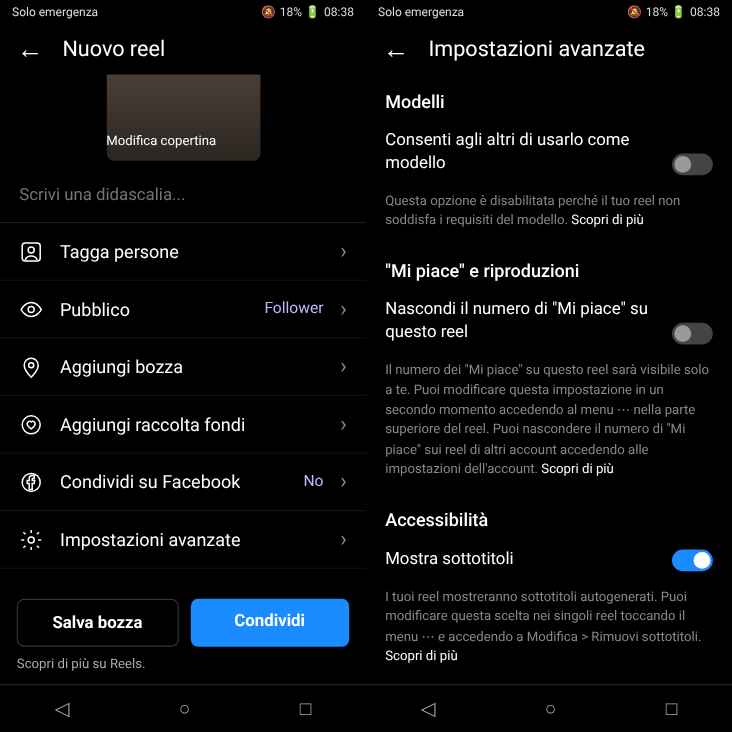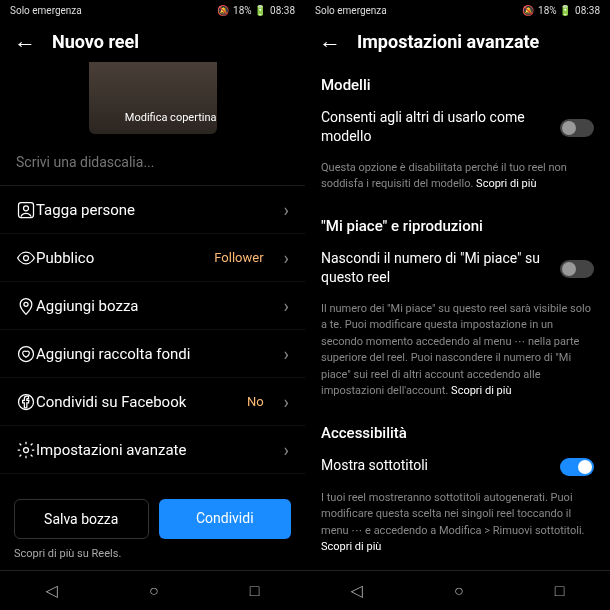--- a/index.html
+++ b/index.html
@@ -2,42 +2,42 @@
 <html><head>
 <meta charset="utf-8">
 <style>
 *{margin:0;padding:0;box-sizing:border-box;font-family:-apple-system,BlinkMacSystemFont,"Segoe UI",Roboto,sans-serif}
 body{background:#fff;display:flex;width:610px;height:610px;overflow:hidden}
 .phone{width:305px;height:610px;background:#000;color:#fff;display:flex;flex-direction:column;position:relative}
 .status{height:20px;display:flex;justify-content:space-between;align-items:center;padding:0 10px;font-size:10px;color:#ddd}
 .status .right{display:flex;align-items:center;gap:3px}
 .header{display:flex;align-items:center;padding:8px 14px;gap:16px}
 .back{font-size:22px;cursor:pointer}
-.title{font-size:18px;font-weight:700}
+.title{font-size:18px;font-weight:400}
 .cover-wrap{display:flex;justify-content:center;padding:0 0 8px}
-.cover{width:128px;height:72px;background:linear-gradient(180deg,#4a3f38 0%,#2b2520 100%);border-radius:0 0 6px 6px;display:flex;align-items:flex-end;justify-content:flex-end;padding-bottom:10px}
+.cover{width:128px;height:72px;background:linear-gradient(180deg,#4a3f38 0%,#2b2520 100%);border-radius:0 0 6px 6px;display:flex;align-items:flex-end;justify-content:flex-start;padding-bottom:10px}
 .cover-btn{font-size:11px;color:#fff}
 .caption{padding:10px 16px 14px;border-bottom:1px solid #1a1a1a}
 .caption-in{background:transparent;border:none;color:#888;font-size:14px;width:100%;outline:none}
-.row{display:flex;align-items:center;padding:13px 16px;border-bottom:1px solid #111;cursor:pointer}
+.row{display:flex;align-items:center;padding:13px 16px;gap:14px;border-bottom:1px solid #111;cursor:pointer}
 .row .icon{width:20px;display:flex;align-items:center;justify-content:center}
 .row .label{flex:1;font-size:15px}
-.row .val{color:#fdba74;font-size:13px;margin-right:20px}
+.row .val{color:#c4b5fd;font-size:13px;margin-right:0}
 .row .chev{color:#888;font-size:18px}
 .footer{margin-top:auto;padding:10px 14px 6px}
 .btns{display:flex;gap:10px}
-.btn{flex:1;padding:11px 0;border-radius:6px;text-align:center;font-size:14px;font-weight:400;cursor:pointer}
+.btn{flex:1;padding:11px 0;border-radius:6px;text-align:center;font-size:14px;font-weight:700;cursor:pointer}
 .btn-outline{border:1px solid #333;color:#fff}
 .btn-primary{background:#1a8cff;color:#fff}
 .more{font-size:11px;color:#aaa;padding:8px 0 4px}
 .nav{height:40px;border-top:1px solid #222;display:flex;justify-content:space-around;align-items:center}
 .nav span{color:#aaa;font-size:16px}
 .section{padding:14px 16px 6px;font-size:15px;font-weight:500}
 .setting{padding:8px 16px 10px}
-.setting-row{display:flex;align-items:center;justify-content:space-between;gap:10px}
+.setting-row{display:flex;align-items:flex-end;justify-content:space-between;gap:10px}
 .setting-title{font-size:14px;line-height:1.35;flex:1}
 .toggle{width:34px;height:18px;background:#444;border-radius:9px;position:relative;flex-shrink:0;margin-top:2px;cursor:pointer}
 .toggle::after{content:"";position:absolute;width:14px;height:14px;background:#999;border-radius:50%;top:2px;left:2px}
 .toggle.on{background:#1a8cff}
 .toggle.on::after{background:#fff;left:18px}
 .desc{font-size:11px;color:#888;line-height:1.5;margin-top:14px}
 .desc .link{color:#fff}
 .scroll{overflow-y:auto;flex:1}
 .scroll::-webkit-scrollbar{width:0}
 svg{stroke:#fff;fill:none;stroke-width:1.5}

